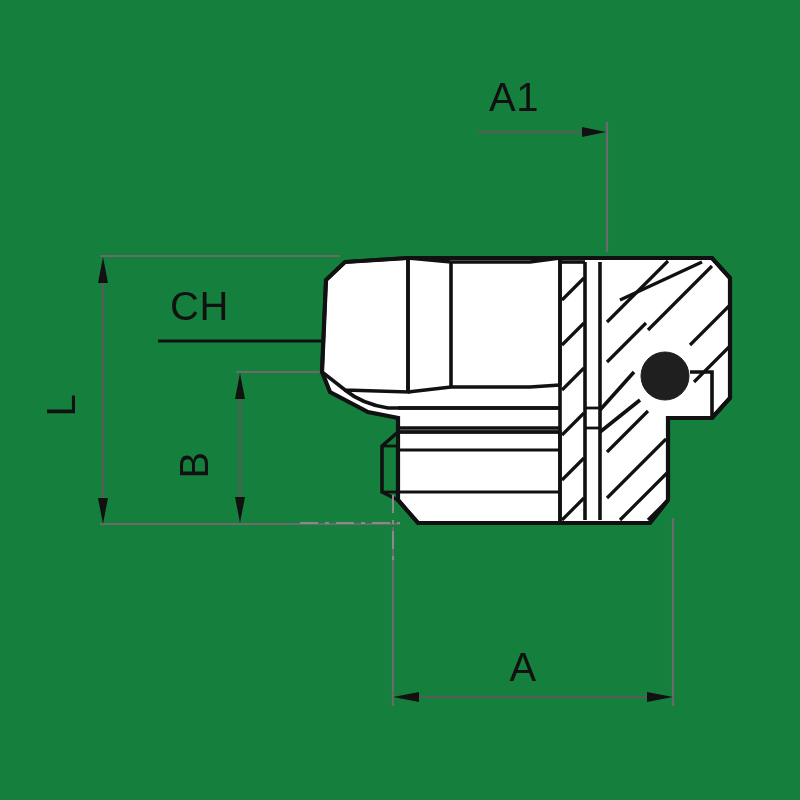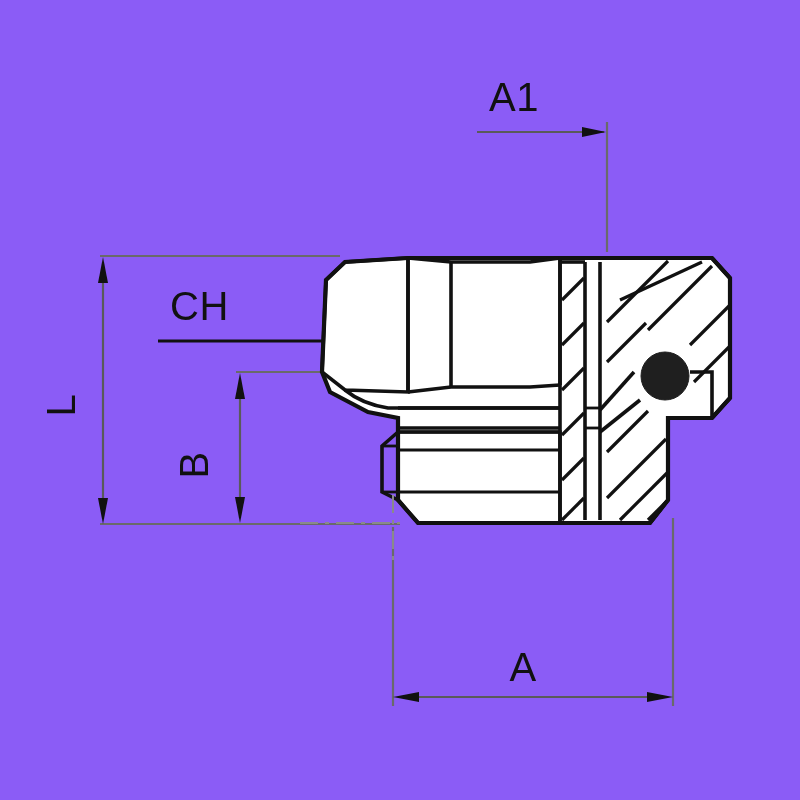--- a/index.html
+++ b/index.html
@@ -10,21 +10,21 @@
   body {
     width: 800px;
     height: 800px;
     font-family: "Liberation Sans", sans-serif;
     overflow: hidden;
   }
   #drawing-root {
     position: relative;
     width: 800px;
     height: 800px;
-    background: #8b5cf6;
+    background: #15803d;
   }
   svg#technical-drawing {
     display: block;
     width: 800px;
     height: 800px;
   }
   .part-outline {
     fill: #ffffff;
     stroke: #111111;
     stroke-width: 4.2;

